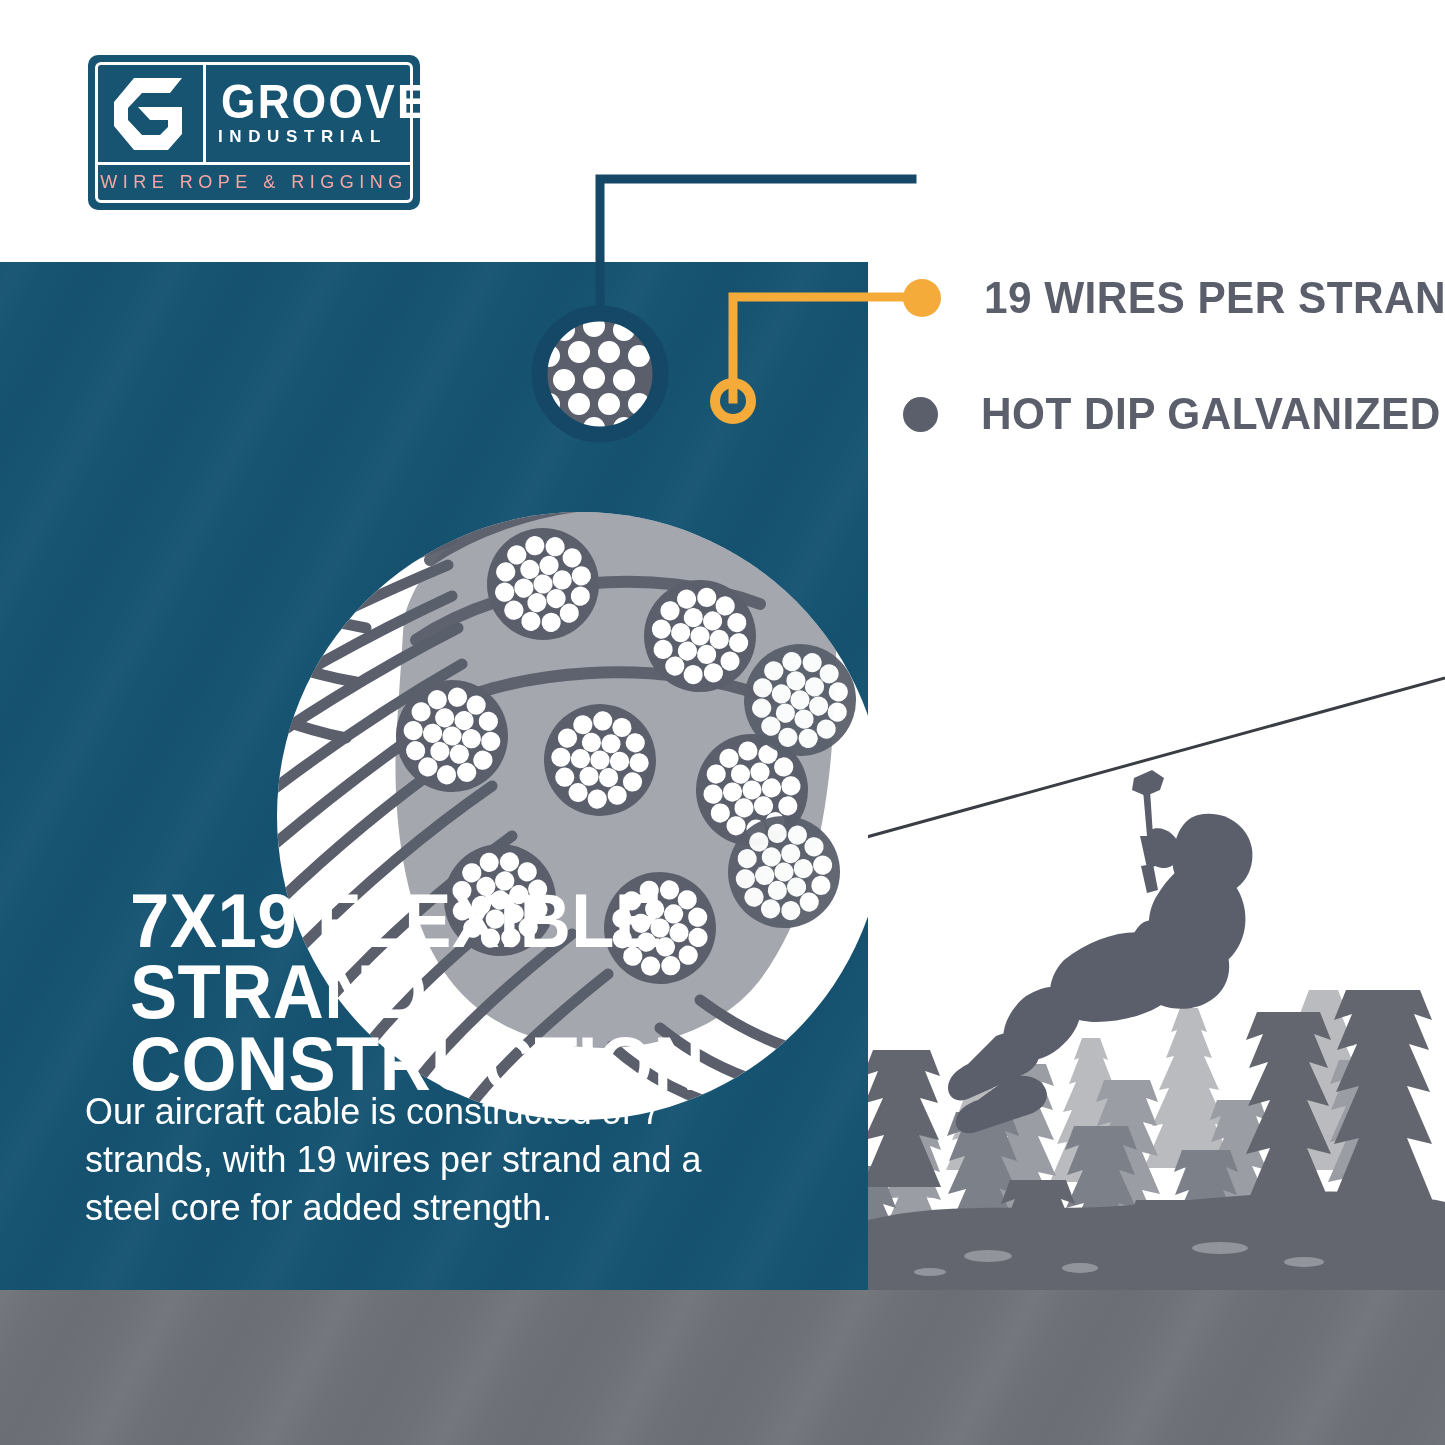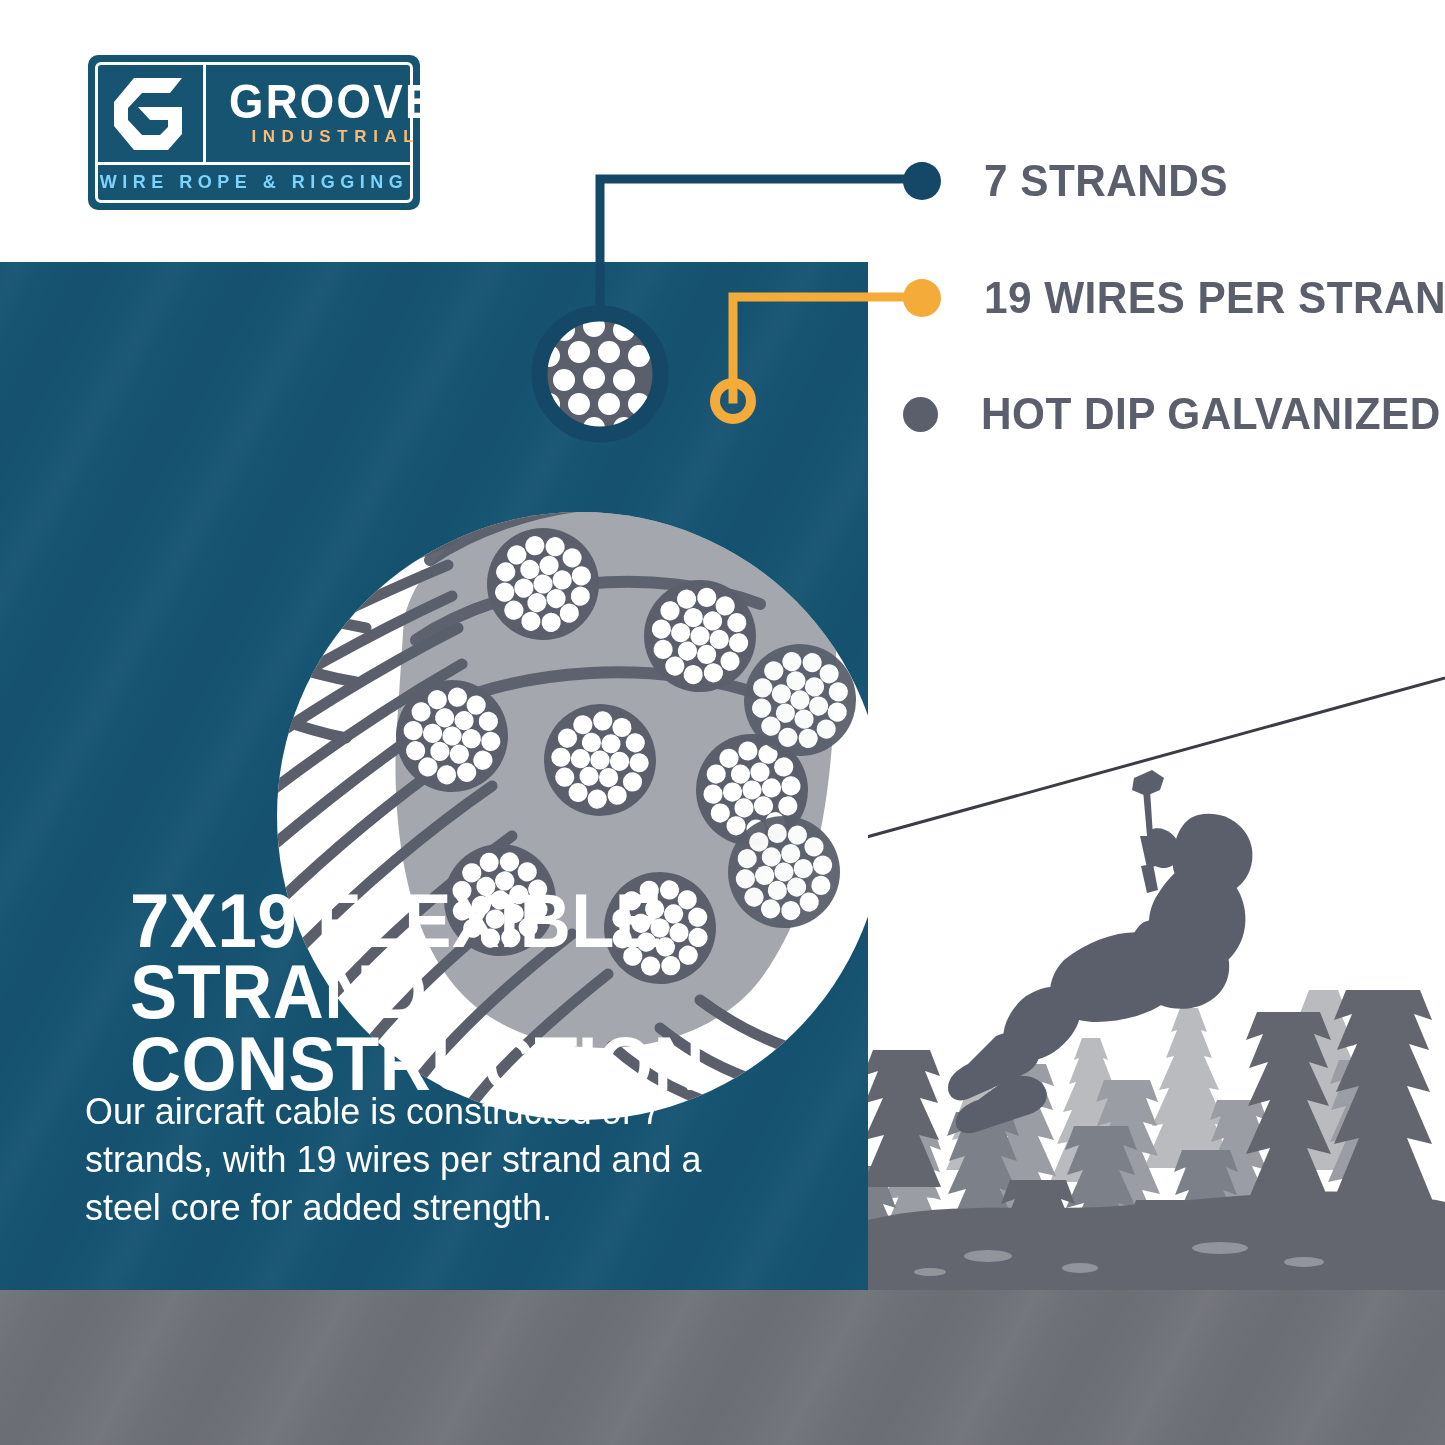--- a/index.html
+++ b/index.html
@@ -49,55 +49,54 @@
     display: flex;
     align-items: center;
     justify-content: center;
     border-right: 3px solid #ffffff;
   }
   #logo-mark svg { width: 78px; height: 72px; display:block; }
   #logo-wordmark {
     flex: 1;
     display: flex;
     flex-direction: column;
-    align-items: center;
     justify-content: center;
-    padding-left: 14px;
+    padding-left: 6px;
   }
   .logo-groove {
     color: #ffffff;
     font-family: "Liberation Sans Narrow", "Liberation Sans", sans-serif;
     font-weight: bold;
     font-size: 48px;
     letter-spacing: 2.5px;
     line-height: 0.92;
     transform: scaleX(0.92);
     white-space: nowrap;
   }
   .logo-industrial {
-    color: #fdba74;
+    color: #ffffff;
     font-family: "Liberation Sans", sans-serif;
     font-weight: bold;
     font-size: 17px;
     letter-spacing: 6.6px;
     margin-top: 3px;
     padding-left: 6px;
     white-space: nowrap;
   }
   #logo-bottom {
     flex: 1;
     border-top: 3px solid #ffffff;
     display: flex;
     align-items: center;
     justify-content: center;
   }
   .logo-tagline {
-    color: #7dd3fc;
+    color: #fca5a5;
     font-family: "Liberation Sans", sans-serif;
-    font-weight: bold;
+    font-weight: normal;
     font-size: 18px;
     letter-spacing: 5.5px;
     white-space: nowrap;
   }
 
   
   #blue-panel {
     position: absolute;
     left: 0;
     top: 262px;
@@ -378,24 +377,20 @@
       </g>
       <circle cx="600" cy="374" r="58" fill="none" stroke="#154866" stroke-width="11"></circle>
     </g>
 
     <path d="M600 316 L600 179 L912 179" fill="none" stroke="#154866" stroke-width="9" stroke-linecap="square"></path>
 
     <path d="M733 399 L733 297 L920 297" fill="none" stroke="#f5ab3a" stroke-width="9" stroke-linecap="square"></path>
     <circle cx="733" cy="401" r="18" fill="none" stroke="#f5ab3a" stroke-width="10"></circle>
   </svg>
 
-  <div class="callout" id="callout-1">
-    <span class="callout-dot"></span>
-    <span class="callout-label">7 STRANDS</span>
-  </div>
   <div class="callout" id="callout-2">
     <span class="callout-dot"></span>
     <span class="callout-label">19 WIRES PER STRAND</span>
   </div>
   <div class="callout" id="callout-3">
     <span class="callout-dot"></span>
     <span class="callout-label">HOT DIP GALVANIZED</span>
   </div>
 
   <div id="headline-block">

